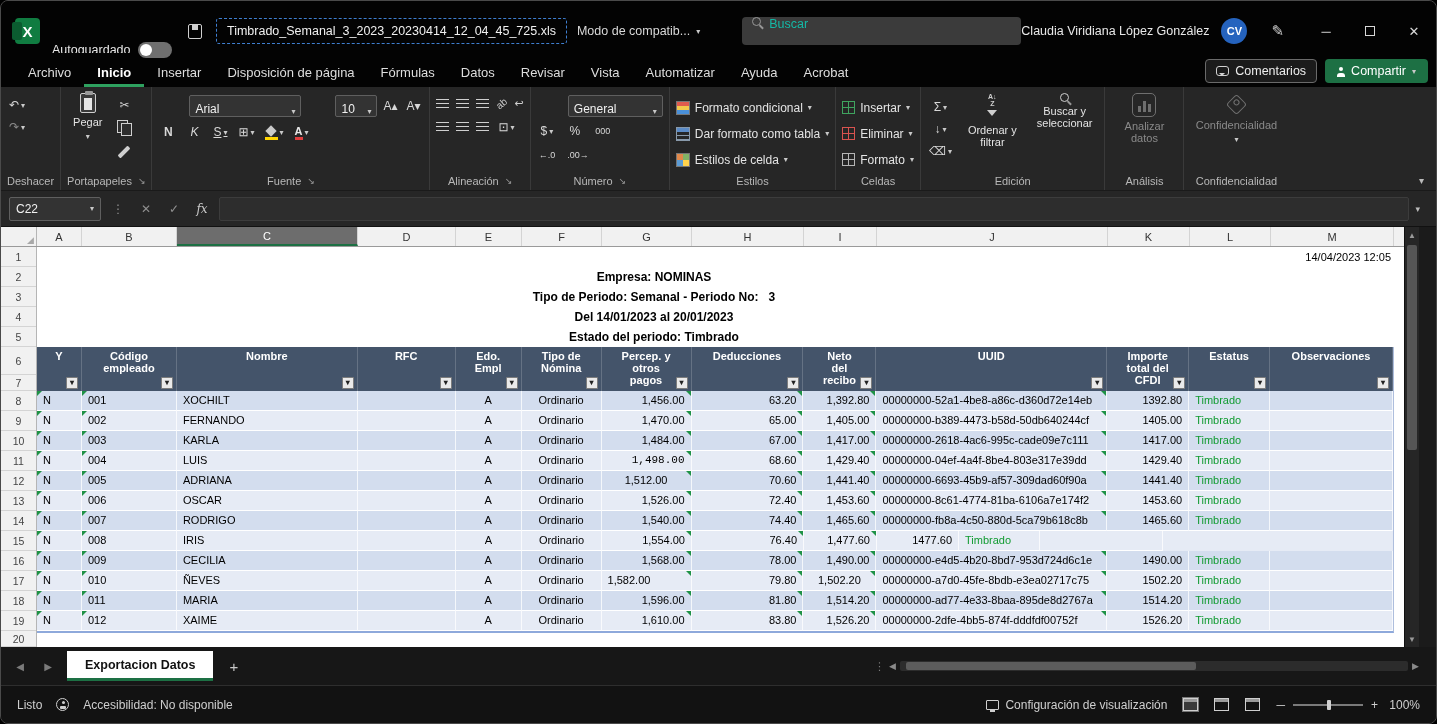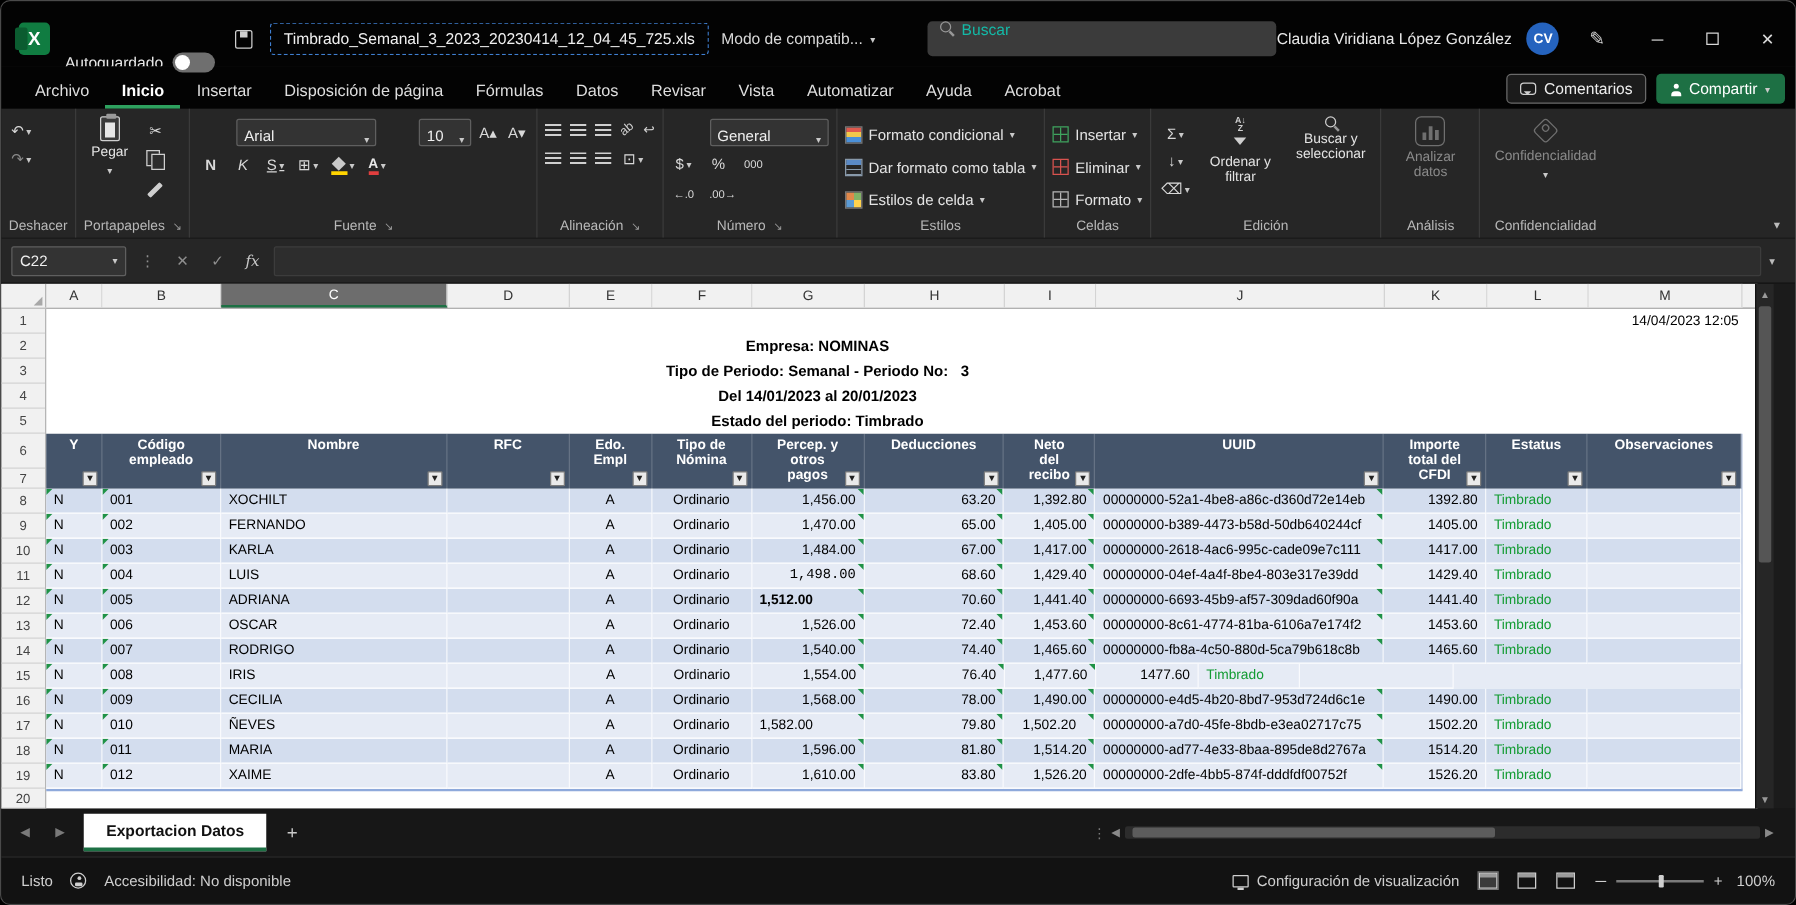--- a/index.html
+++ b/index.html
@@ -606,21 +606,21 @@
                 <div class="tcell status" style="width: 81px; text-align: left;"><span>Timbrado</span></div>
                 <div class="tcell" style="width: 123px; text-align: left;"><span></span></div>
               </div>
               <div class="trow even">
                 <div class="tcell" style="width: 45px; text-align: left;"><span>N</span><i class="tri tl"></i></div>
                 <div class="tcell" style="width: 95px; text-align: left;"><span>005</span><i class="tri tl"></i></div>
                 <div class="tcell" style="width: 181px; text-align: left;"><span>ADRIANA</span></div>
                 <div class="tcell" style="width: 98px; text-align: left;"><span></span></div>
                 <div class="tcell" style="width: 66px; text-align: center;"><span>A</span></div>
                 <div class="tcell" style="width: 80px; text-align: center;"><span>Ordinario</span></div>
-                <div class="tcell" style="width: 90px; text-align: left; font-weight: bold;"><span>1,512.00</span><i class="tri tr"></i></div>
+                <div class="tcell" style="width: 90px; text-align: center;"><span>1,512.00</span><i class="tri tr"></i></div>
                 <div class="tcell" style="width: 112px; text-align: right;"><span>70.60</span><i class="tri tr"></i></div>
                 <div class="tcell" style="width: 73px; text-align: right;"><span>1,441.40</span><i class="tri tr"></i></div>
                 <div class="tcell" style="width: 231px; text-align: left;"><span>00000000-6693-45b9-af57-309dad60f90a</span><i class="tri tr"></i></div>
                 <div class="tcell" style="width: 82px; text-align: right;"><span>1441.40</span></div>
                 <div class="tcell status" style="width: 81px; text-align: left;"><span>Timbrado</span></div>
                 <div class="tcell" style="width: 123px; text-align: left;"><span></span></div>
               </div>
               <div class="trow odd">
                 <div class="tcell" style="width: 45px; text-align: left;"><span>N</span><i class="tri tl"></i></div>
                 <div class="tcell" style="width: 95px; text-align: left;"><span>006</span><i class="tri tl"></i></div>

